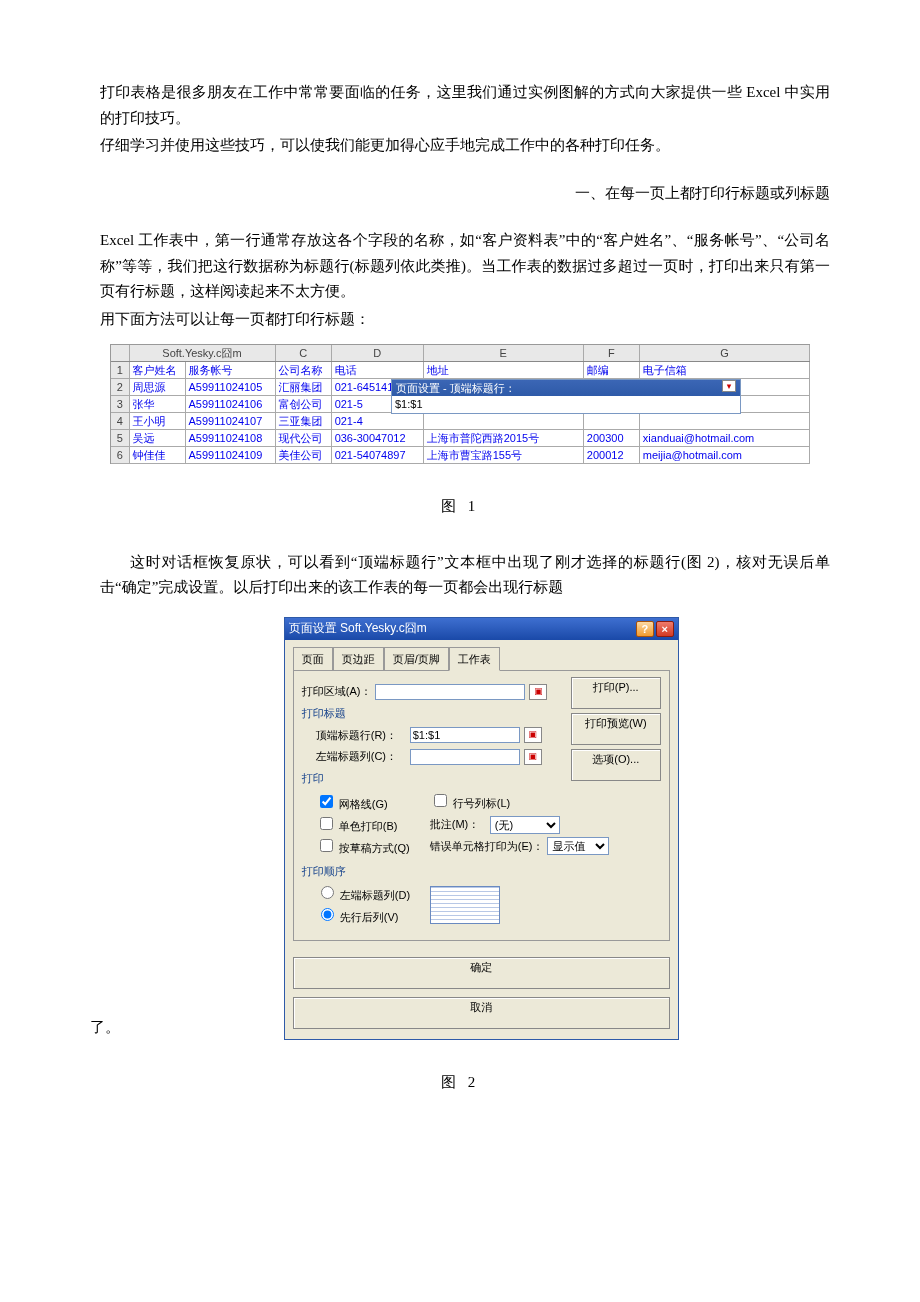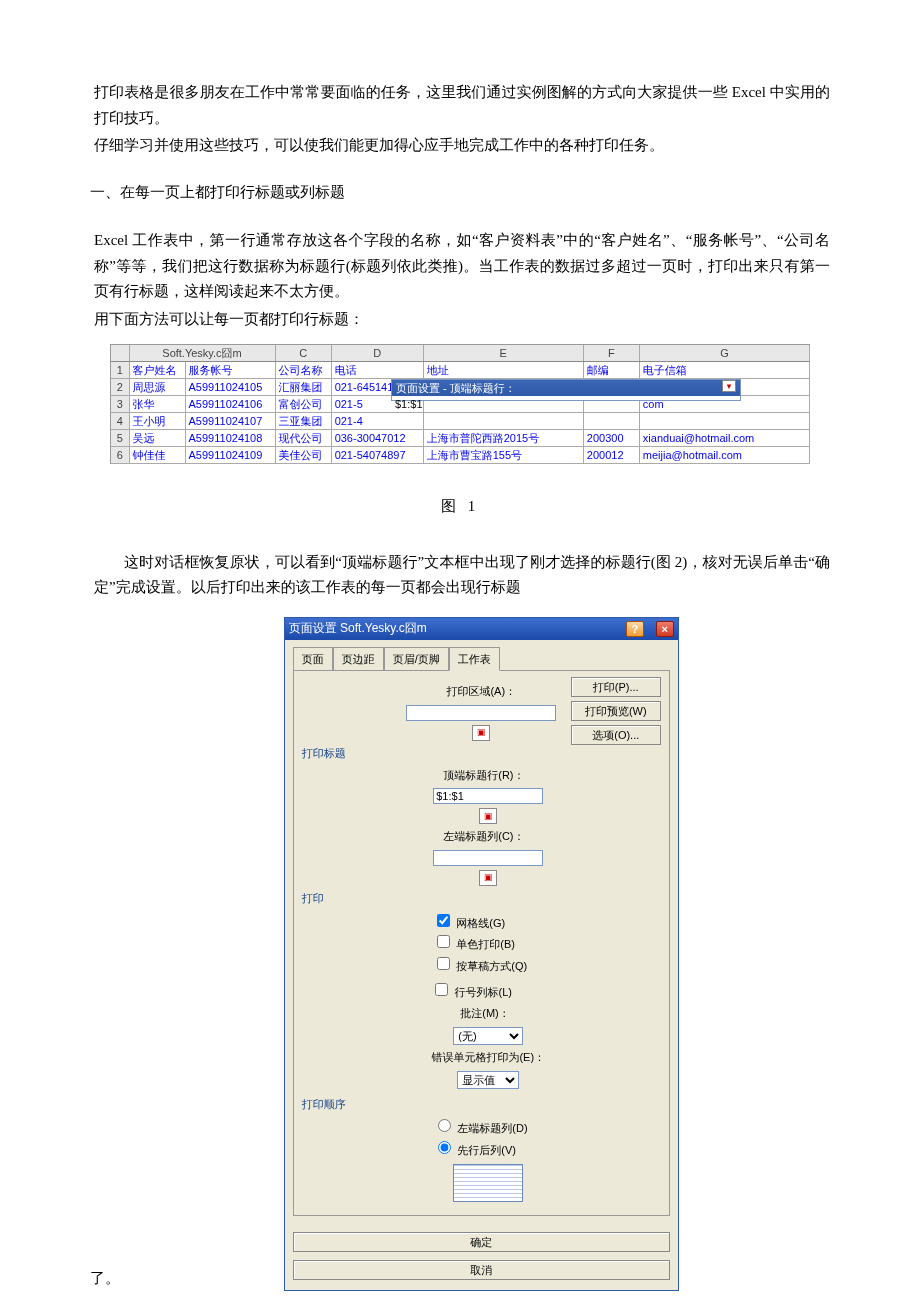--- a/index.html
+++ b/index.html
@@ -12,26 +12,25 @@
     color: #000;
     line-height: 1.7;
   }
   .page {
     width: 920px;
     min-height: 1302px;
     padding: 80px 90px 60px 90px;
     margin: 0 auto;
     background: #fff;
   }
-  .para { margin: 0 0 2px 4px; text-align: justify; }
+  .para { margin: 0 0 2px 10px; text-align: justify; }
   .para.indent { text-indent: 2em; }
   .section-title {
-    text-align: left;
+    text-align: right;
     margin: 22px 0 22px 0;
-    font-family: Liberation Mono, monospace;
   }
   .caption {
     text-align: center;
     margin: 30px 0 30px 0;
     letter-spacing: 4px;
   }
 
   
   .fig1 {
     margin: 12px auto 0 auto;
@@ -73,21 +72,21 @@
   .fig1 .watermark {
     color: #a04a00;
     font-family: Verdana, sans-serif;
     font-size: 11px;
   }
   .fig1 .overlay {
     position: absolute;
     left: 280px;
     top: 34px;
     width: 350px;
-    height: 22px;
+    height: 35px;
     border: 1px solid #7a98c3;
     background: #fff;
   }
   .fig1 .overlay .ot {
     height: 16px;
     background: linear-gradient(#3b66b5, #2e5aa8);
     color: #fff;
     font-size: 11px;
     padding: 0 4px;
     line-height: 16px;
@@ -119,21 +118,20 @@
     vertical-align: bottom;
   }
   .fig2 .titlebar {
     height: 22px;
     background: linear-gradient(#3e6fd0, #1a49a8);
     color: #fff;
     display: flex;
     align-items: center;
     padding: 0 4px;
     font-size: 12px;
-    gap: 10px;
   }
   .fig2 .titlebar .tbtitle { flex:1; }
   .fig2 .titlebar .wbtn {
     width: 18px; height: 16px;
     background: linear-gradient(#fcd9a4,#f29b2e);
     border:1px solid #a8520a; border-radius:2px;
     margin-left:2px; text-align:center; line-height:14px;
     color:#fff; font-weight:bold; font-size:11px;
   }
   .fig2 .titlebar .wbtn.close { background: linear-gradient(#ef7b6c,#d23a24); border-color:#8a1a0e; }
@@ -145,40 +143,40 @@
     position:relative; top:1px;
   }
   .fig2 .tab.active { background:#ece9d8; border-bottom:1px solid #ece9d8; z-index:2; }
   .fig2 .panel {
     border:1px solid #999;
     padding:8px 8px 10px 8px;
     background:#ece9d8;
     position:relative;
     min-height:260px;
   }
-  .fig2 .row { display:flex; align-items:center; margin:3px 0; gap:4px;flex-direction:column; }
+  .fig2 .row { display:flex; align-items:center; margin:3px 0; gap:4px; }
   .fig2 label { font-size:11px; }
   .fig2 input[type=text] {
     height:16px; border:1px solid #7a98c3; background:#fff;
     font-size:11px; padding:0 2px;
   }
   .fig2 .pick {
     width:18px; height:16px; border:1px solid #888; background:#fff;
     display:inline-flex; align-items:center; justify-content:center;
     font-size:9px; color:#c00;
   }
   .fig2 .group-title { color:#14418b; }
   .fig2 .indent { margin-left:14px; }
   .fig2 select { height:18px; font-size:11px; border:1px solid #7a98c3; background:#fff; }
   .fig2 .right-col {
     position:absolute; right:8px; top:6px; width:90px;
     display:flex; flex-direction:column; gap:4px;
   }
   .fig2 .btn {
-    height:20px; border:1px solid #888; background:#ece9d8;
+    height:32px; border:1px solid #888; background:#ece9d8;
     font-size:11px; padding:0 8px; cursor:default;
     box-shadow: inset 1px 1px 0 #fff;
     min-width:70px; text-align:center; line-height:18px;
   }
   .fig2 .order-icon {
     width:70px; height:38px; border:1px solid #6a8ac0;
     background: repeating-linear-gradient(0deg,#fff,#fff 3px,#b8c8e6 3px,#b8c8e6 4px);
     display:inline-block; position:relative;
   }
   .fig2 .footer { display:flex; justify-content:flex-end; gap:8px; padding:8px 8px 10px;flex-direction:column; }

